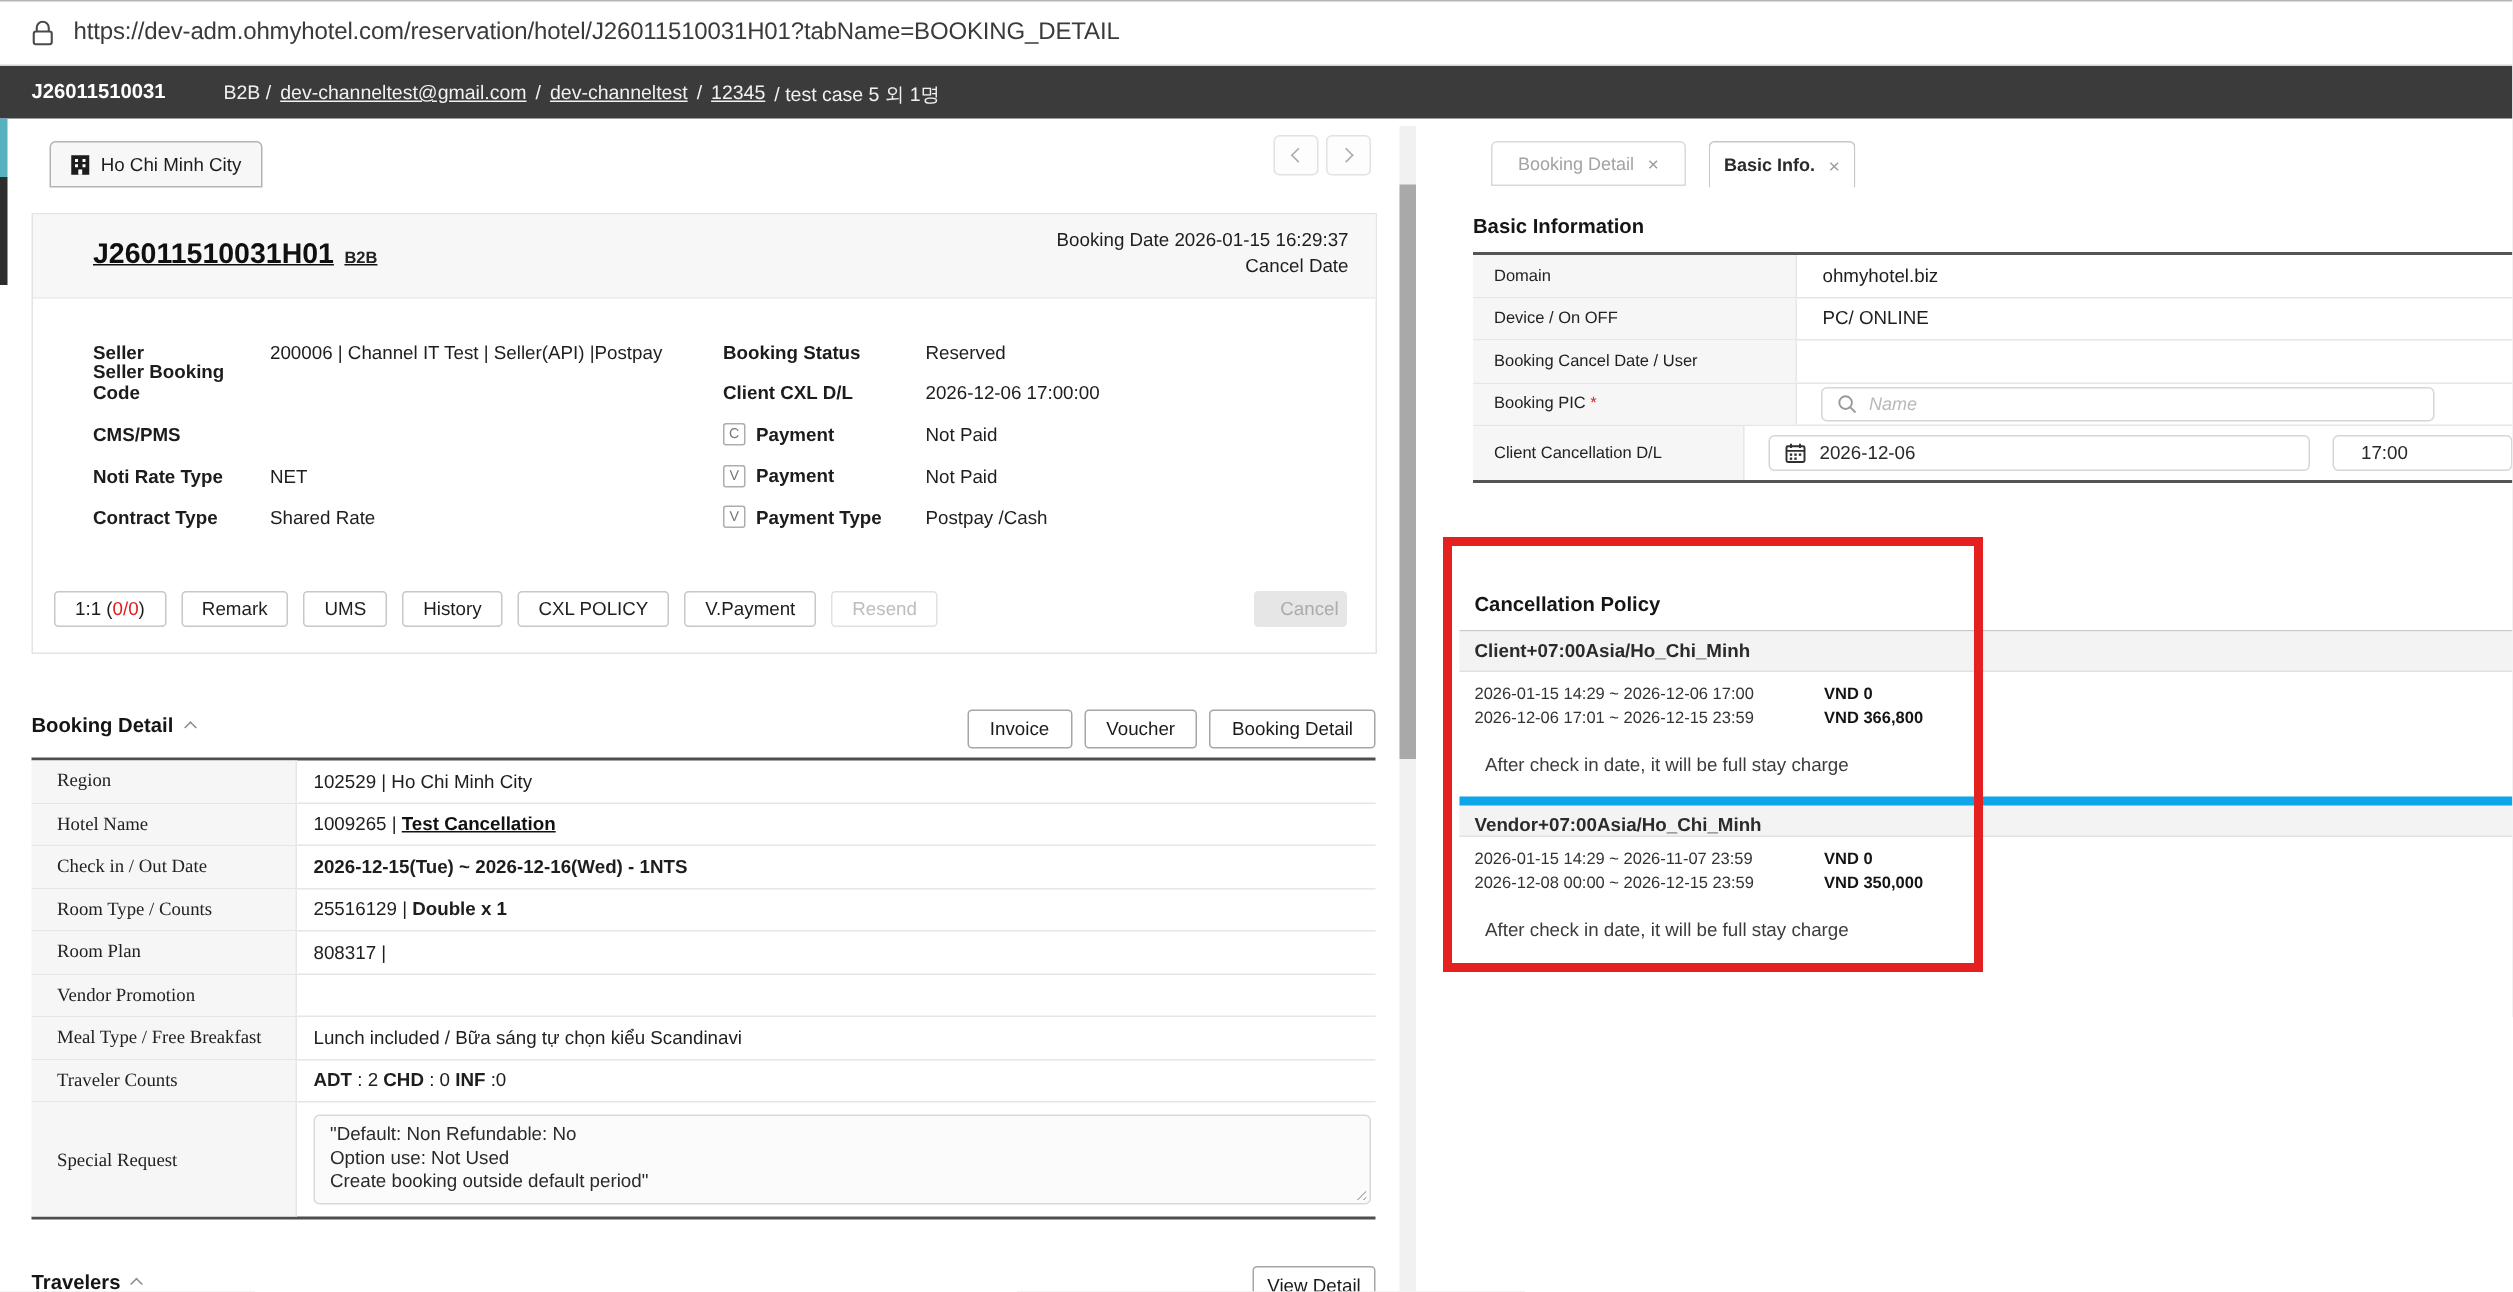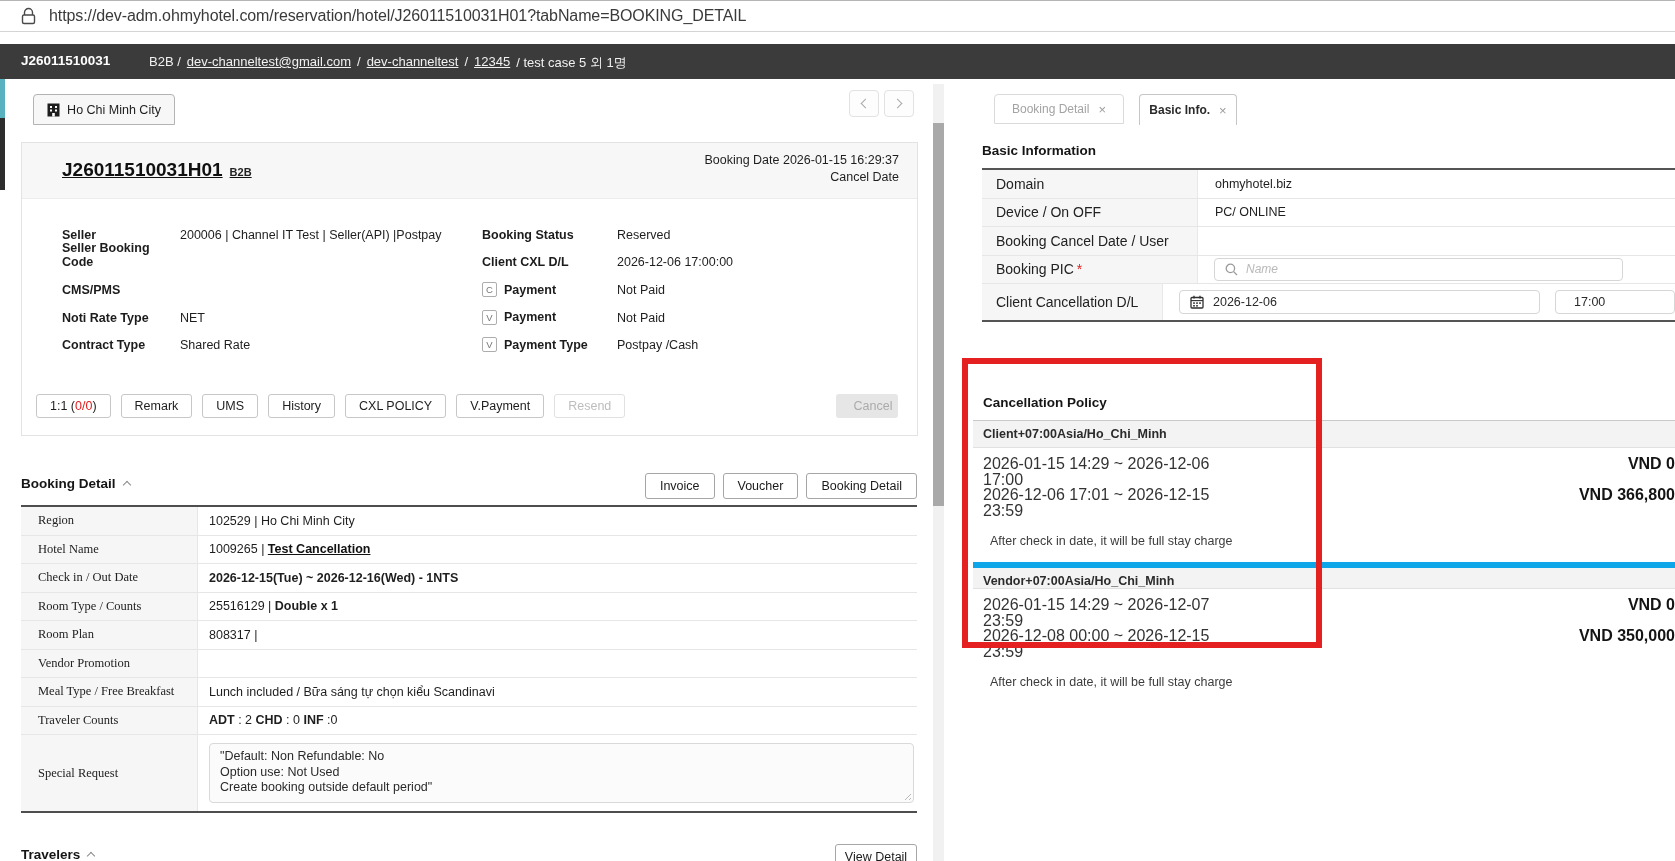--- a/index.html
+++ b/index.html
@@ -2,21 +2,21 @@
 <html><head>
 <meta charset="utf-8">
 <style>
   * { margin:0; padding:0; box-sizing:border-box; }
   body { background:#ddd; }
   #screen {
     position:relative; width:1675px; height:861px; background:#fff;
     overflow:hidden; font-family:"Liberation Sans","DejaVu Sans",sans-serif; color:#222;
   }
   
-  .urlbar { position:absolute; left:0; top:0; width:1675px; height:32px; background:#fff;
+  .urlbar { position:absolute; left:0; top:0; width:1675px; height:44px; background:#fff;
     border-top:1px solid #b5b5b5; border-bottom:1px solid #d4d4d4;
     display:flex; align-items:center; padding-left:20px; }
   .url-text { font-size:16px; color:#3a3a3a; margin-left:12px; letter-spacing:-0.1px; }
   
   .topbar { position:absolute; left:0; top:44px; width:1675px; height:35px; background:#3b3b3b; }
   .topbar .bid { position:absolute; left:21px; top:9px; color:#fff; font-weight:bold; font-size:13.5px; }
   .topbar .crumbs { position:absolute; left:149px; top:10px; color:#f1f1f1; font-size:13px; display:flex; gap:6px; white-space:nowrap; }
   .topbar .crumbs a { color:#f1f1f1; text-decoration:underline; cursor:pointer; }
   
   .strip-teal { position:absolute; left:0; top:79px; width:5px; height:39px; background:#58b1bf; }
@@ -90,21 +90,21 @@
     font-size:12px; cursor:pointer; }
   .rtab .x { color:#9c9c9c; font-size:13px; font-weight:normal; cursor:pointer; }
   .rtab.inactive { left:994px; width:130px; color:#a3a3a3; }
   .rtab.active { left:1139px; width:98px; color:#2a2a2a; font-weight:bold; border-color:#c6c6c6; border-bottom:none; height:31px; }
   .bi-title { position:absolute; left:982px; top:143px; font-size:13.5px; font-weight:bold; color:#151515; }
   .bi-table { position:absolute; left:982px; top:168px; width:693px;
     border-top:2px solid #555; border-bottom:2px solid #555; background:#fff; }
   .bi-row { display:flex; border-bottom:1px solid #e6e6e6; min-height:28.5px; align-items:stretch; }
   .bi-row:last-child { border-bottom:none; min-height:36px; }
   .bi-label { width:216px; background:#f6f6f6; border-right:1px solid #e8e8e8; padding-left:14px;
-    display:flex; align-items:center; font-size:14px; color:#222; gap:3px; }
+    display:flex; align-items:center; font-size:11px; color:#222; gap:3px; }
   .bi-label .req { color:#e02020; }
   .bi-value { flex:1; display:flex; align-items:center; padding-left:17px; font-size:12.5px; color:#1e1e1e; }
   .bi-value.noPad { padding-left:0; }
   .pic-box { display:flex; align-items:center; margin-left:16px; width:409px; height:23px;
     border:1px solid #d6d6d6; border-radius:4px; background:#fff; }
   .pic-box input { border:none; outline:none; flex:1; font-size:12px; font-style:italic; color:#555;
     font-family:"Liberation Sans","DejaVu Sans",sans-serif; background:transparent; }
   .pic-box input::placeholder { color:#b9b9b9; font-style:italic; }
   .date-box { display:flex; align-items:center; margin-left:16px; width:361px; height:24px;
     border:1px solid #d6d6d6; border-radius:4px; background:#fff; gap:9px; padding-left:10px; }
@@ -112,21 +112,21 @@
     font-family:"Liberation Sans","DejaVu Sans",sans-serif; background:transparent; width:100%; }
   .time-box { display:flex; align-items:center; margin-left:15px; width:120px; height:24px;
     border:1px solid #d6d6d6; border-radius:4px; background:#fff; padding-left:18px; }
   
   .cp-title { position:absolute; left:983px; top:395px; font-size:13.5px; font-weight:bold; color:#151515; }
   .cp-table { position:absolute; left:973px; top:420px; width:702px; border-top:1px solid #c9c9c9; background:#fff; }
   .cp-band { height:27px; line-height:26px; background:#f3f3f3; border-bottom:1px solid #e1e1e1;
     padding-left:10px; font-size:12.5px; font-weight:bold; color:#2b2b2b; }
   .cp-band + .cp-band, .cp-group + .cp-group .cp-band { border-top:6px solid #0ea5e9; }
   .cp-lines { padding:8px 0 0 10px; }
-  .cp-line { display:flex; font-size:16px; line-height:15.5px; color:#333;justify-content:space-between; }
+  .cp-line { display:flex; font-size:11px; line-height:15.5px; color:#333; }
   .cp-range { width:233px; }
   .cp-amt { font-weight:bold; color:#141414; }
   .cp-note { margin:16px 0 14px 17px; font-size:12.5px; color:#3c3c3c; }
   
   .redbox { position:absolute; left:962px; top:358px; width:360px; height:290px;
     border:6px solid #e52020; z-index:30; pointer-events:none; }
   svg { display:block; }
 </style>
 </head>
 <body>
@@ -412,21 +412,21 @@
             <span class="cp-range">2026-12-06 17:01 ~ 2026-12-15 23:59</span>
             <span class="cp-amt">VND 366,800</span>
           </div>
       </div>
       <div class="cp-note">After check in date, it will be full stay charge</div>
     </div>
     <div class="cp-group">
       <div class="cp-band">Vendor+07:00Asia/Ho_Chi_Minh</div>
       <div class="cp-lines">
         <div class="cp-line">
-            <span class="cp-range">2026-01-15 14:29 ~ 2026-12-07 23:59</span>
+            <span class="cp-range">2026-01-15 14:29 ~ 2026-11-07 23:59</span>
             <span class="cp-amt">VND 0</span>
           </div>
         <div class="cp-line">
             <span class="cp-range">2026-12-08 00:00 ~ 2026-12-15 23:59</span>
             <span class="cp-amt">VND 350,000</span>
           </div>
       </div>
       <div class="cp-note">After check in date, it will be full stay charge</div>
     </div>
   </div>

